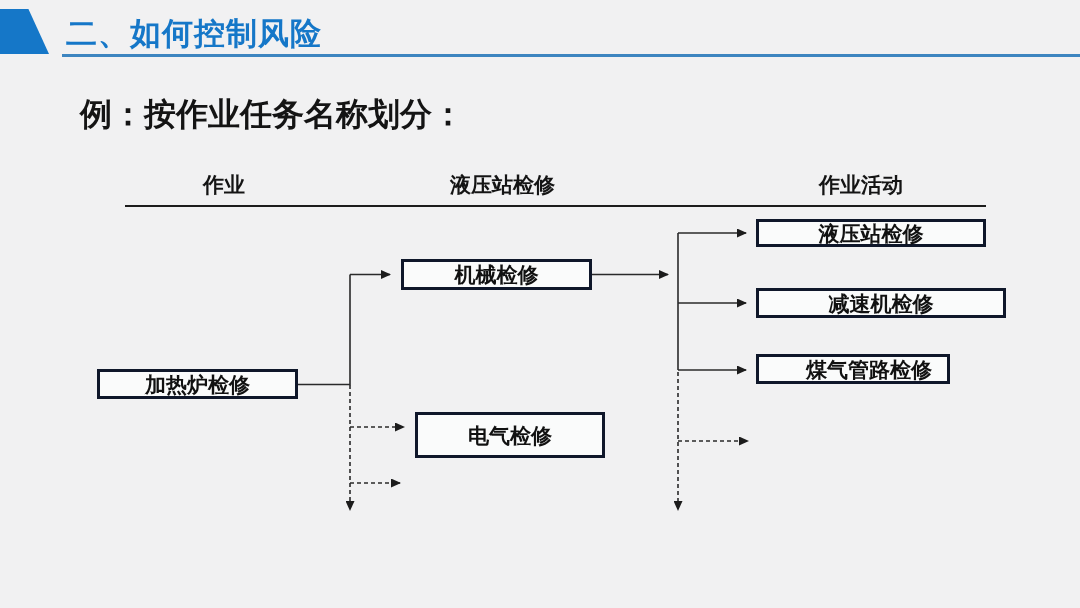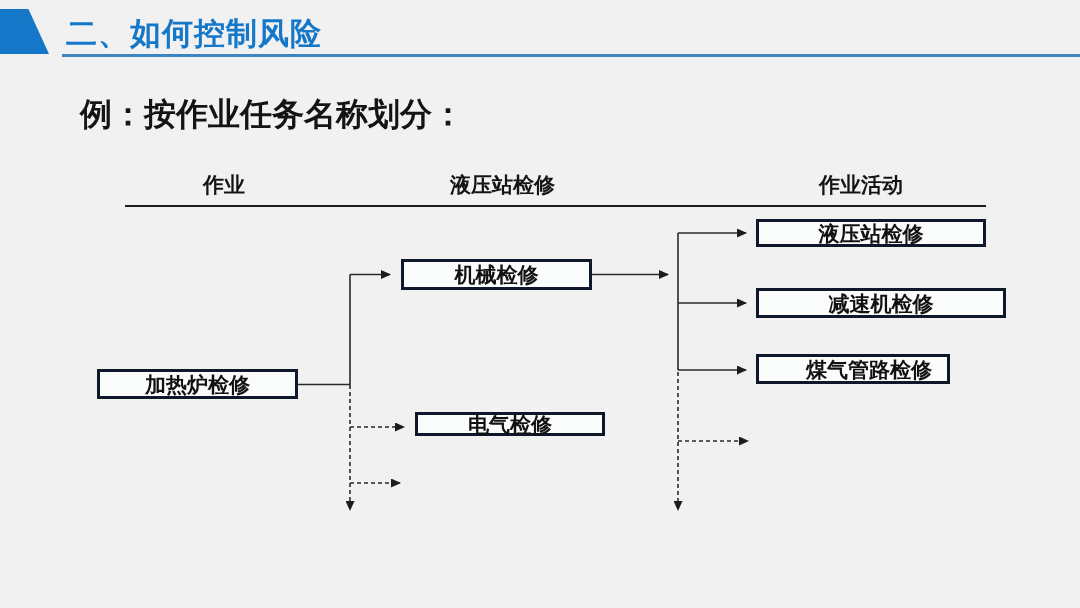--- a/index.html
+++ b/index.html
@@ -51,21 +51,21 @@
   
   .node{
     position:absolute;box-sizing:border-box;
     border:3px solid #0f172a;background:#fafbfb;
     display:flex;align-items:center;justify-content:center;
     font-size:21px;font-weight:bold;color:#111;
     white-space:nowrap;line-height:1;
   }
   #box-jiarelu {left:97px; top:369px;width:201px;height:30px;}
   #box-jixie   {left:401px;top:259px;width:191px;height:31px;}
-  #box-dianqi  {left:415px;top:412px;width:190px;height:24px;}
+  #box-dianqi  {left:415px;top:412px;width:190px;height:46px;}
   #box-yeyazhan{left:756px;top:219px;width:230px;height:28px;}
   #box-jiansuji{left:756px;top:288px;width:250px;height:30px;}
   #box-meiqi   {left:756px;top:354px;width:194px;height:30px;padding-left:32px;}
   
   .connectors{position:absolute;left:0;top:0;width:1080px;height:608px;}
 </style>
 </head>
 <body>
 
 <div class="slide">

